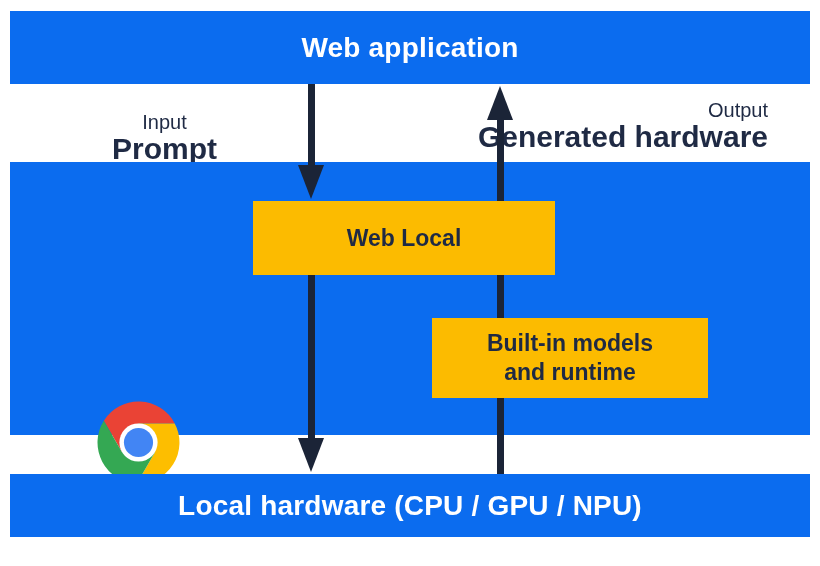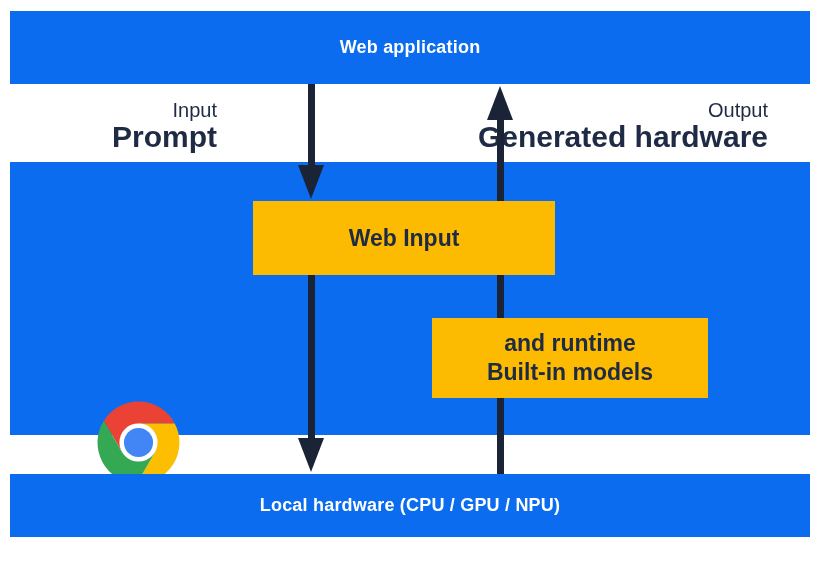--- a/index.html
+++ b/index.html
@@ -23,25 +23,25 @@
   .stage { position: relative; width: 820px; height: 566px; background: #fff; }
 
   .bar {
     position: absolute; left: 10px; width: 800px;
     background: var(--panel-blue);
     display: flex; align-items: center; justify-content: center;
   }
   .bar.top { top: 11px; height: 73px; }
   .bar.bottom { top: 474px; height: 63px; }
   .bar-label {
-    color: var(--text-white); font-weight: bold; font-size: 18px; letter-spacing: 0.2px;
+    color: var(--text-white); font-weight: bold; font-size: 28px; letter-spacing: 0.2px;
   }
 
   .io-group { position: absolute; top: 98px; color: var(--text-dark); }
-  .io-group.left { left: 112px; text-align: right; }
+  .io-group.left { left: 112px; text-align: center; margin-top: 12px; }
   .io-group.right { right: 52px; text-align: right; }
   .io-title { font-size: 20px; font-weight: normal; line-height: 25px; }
   .io-value { font-size: 30px; font-weight: bold; line-height: 27px; }
 
   .browser-panel {
     position: absolute; left: 10px; top: 162px; width: 800px; height: 273px;
     background: var(--panel-blue);
   }
   .browser-badge {
     position: absolute; left: 58px; top: 235px; width: 140px;
@@ -116,26 +116,26 @@
     </div>
   </div>
 
   <div class="bar bottom">
     <span class="bar-label">Local hardware (CPU / GPU / NPU)</span>
   </div>
 
   <div class="arrow-line" id="up-line"></div>
 
   <div class="yellow-box web-apis-box">
-    <span>Web Input</span>
+    <span>Web Local</span>
   </div>
 
   <div class="yellow-box builtin-box">
+    <span>Built-in models</span>
     <span>and runtime</span>
-    <span>Built-in models</span>
   </div>
 
   <div class="arrow-head-up" id="up-head"></div>
 
   <div class="arrow-line" id="down1-line"></div>
   <div class="arrow-head-down" id="down1-head"></div>
 
   <div class="arrow-line" id="down2-line"></div>
   <div class="arrow-head-down" id="down2-head"></div>
 

